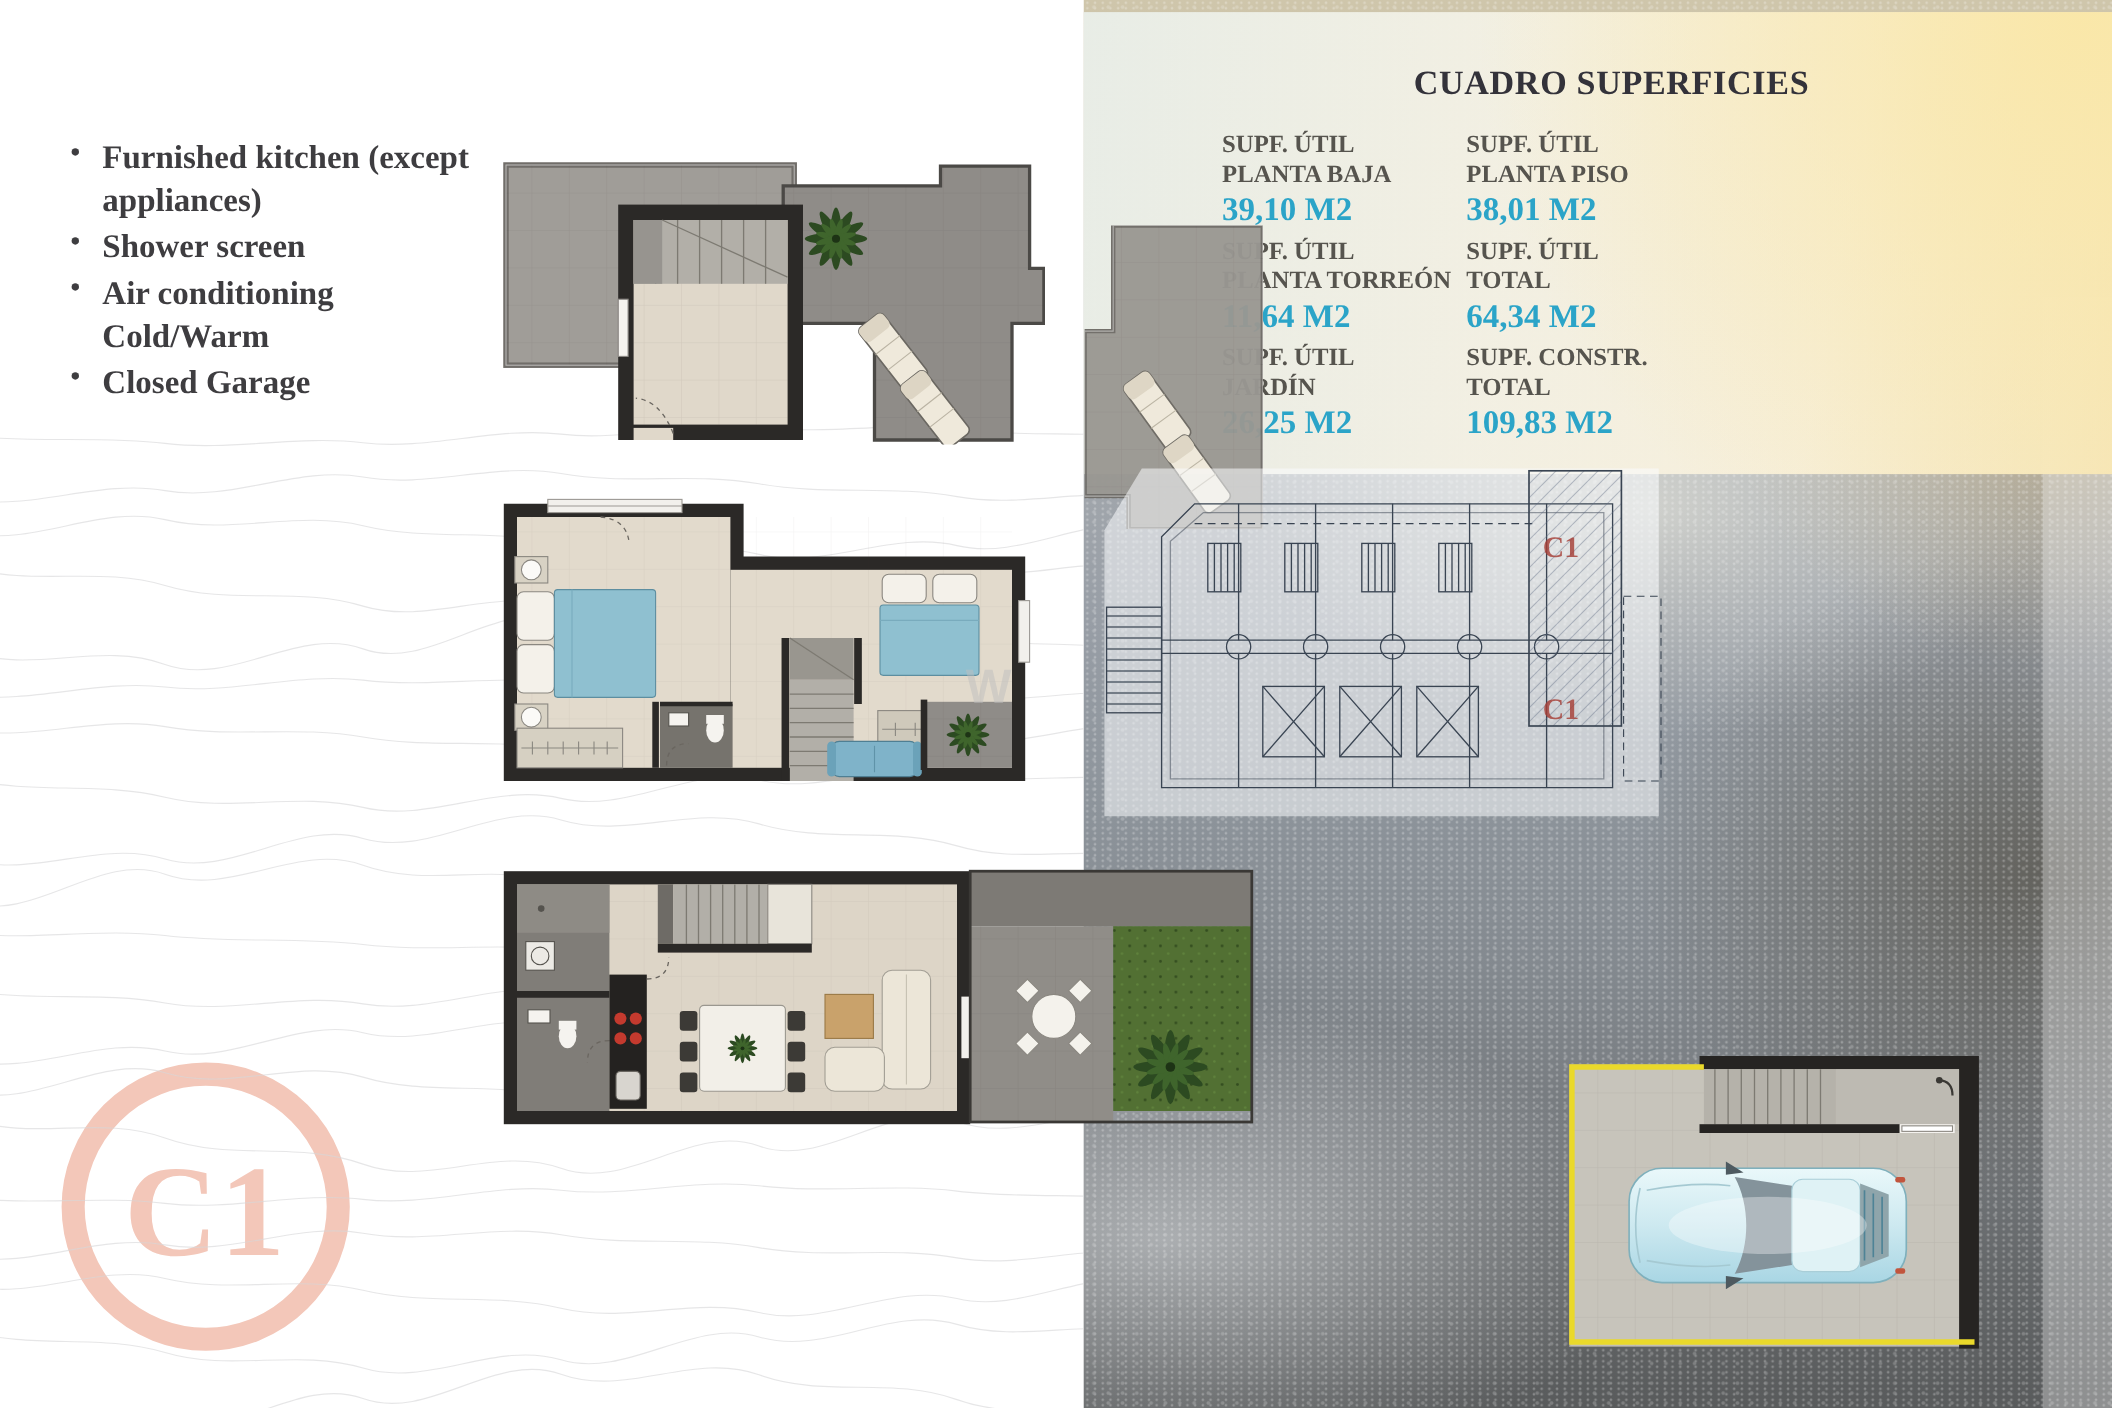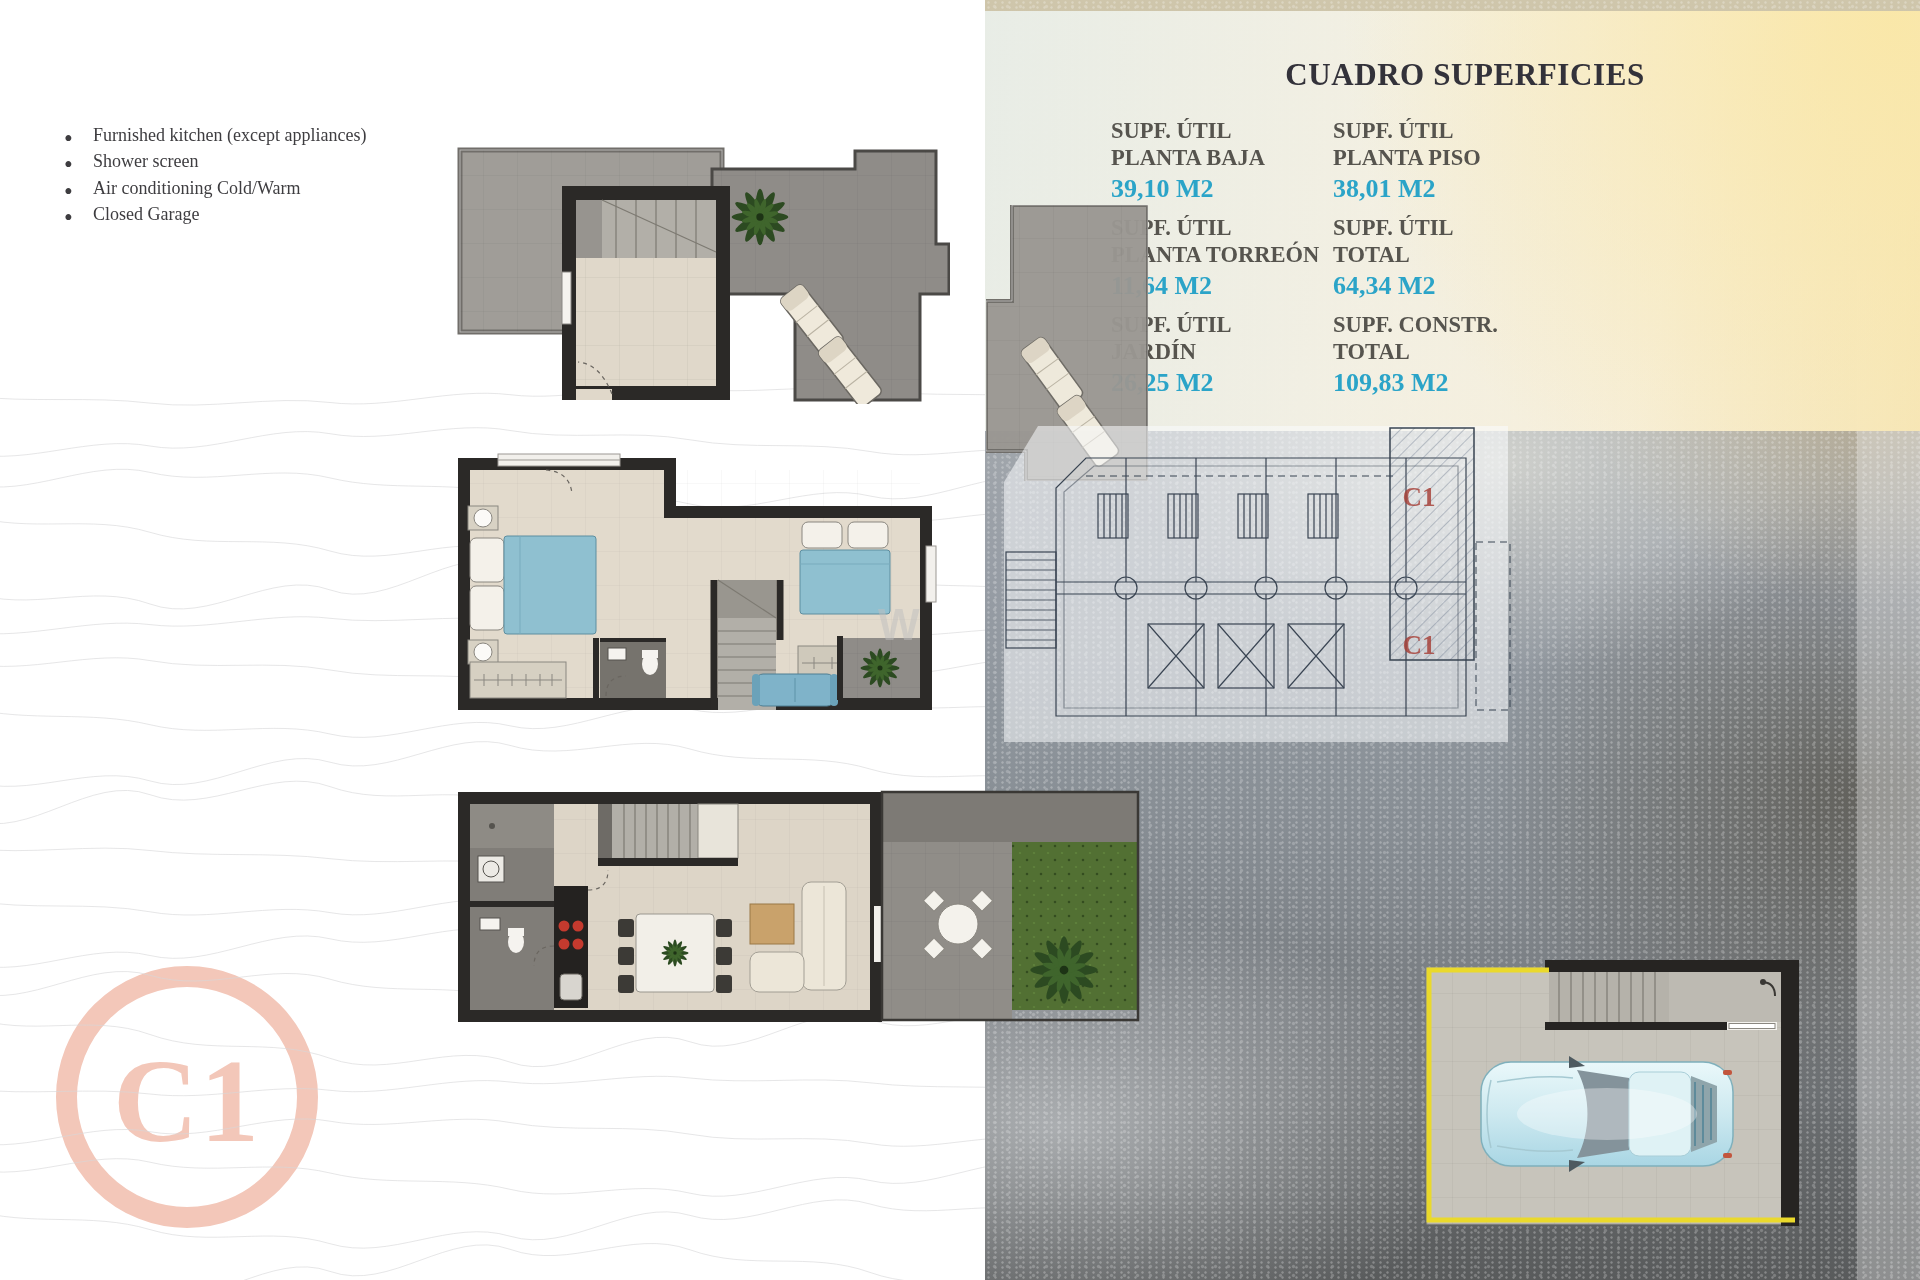--- a/index.html
+++ b/index.html
@@ -7,21 +7,21 @@
         font-family:"Liberation Serif","DejaVu Serif",serif;}
 
   
   #waves{position:absolute;left:0;top:0;width:985px;height:1280px;z-index:2;pointer-events:none;}
   #waves path{fill:none;stroke:#d7d7d9;stroke-width:1;opacity:.62;}
 
   
   .extras{position:absolute;left:57px;top:124px;width:405px;z-index:3;color:#3e3d40;}
   .extras h1{font-size:30px;line-height:1.32;font-weight:bold;margin:0 0 16px 0;letter-spacing:.2px;}
   .extras ul{list-style:none;margin:0;padding:0;}
-  .extras li{position:relative;font-size:18px;line-height:1.3;font-weight:normal;padding-left:36px;margin-bottom:3px;}
+  .extras li{position:relative;font-size:30px;line-height:1.3;font-weight:bold;padding-left:36px;margin-bottom:3px;}
   .extras li::before{content:"•";position:absolute;left:7px;top:-1px;font-size:25px;}
 
   
   .photo-panel{position:absolute;left:985px;top:0;width:935px;height:1280px;z-index:1;overflow:hidden;}
   .photo-bg{position:absolute;inset:0;
     background:
       radial-gradient(ellipse 520px 300px at 55% 36%, rgba(255,252,238,.50), transparent 70%),
       radial-gradient(ellipse 430px 390px at 94% 26%, rgba(214,182,118,.55), transparent 70%),
       radial-gradient(ellipse 520px 430px at 93% 62%, rgba(62,54,38,.50), transparent 70%),
       radial-gradient(ellipse 620px 310px at 8% 88%, rgba(226,229,232,.55), transparent 70%),
@@ -36,21 +36,21 @@
   
   .surf-overlay{position:absolute;left:0;top:0;width:935px;height:420px;
     background:
       radial-gradient(circle at 97% 2%, rgba(250,231,166,.9), rgba(250,231,166,0) 55%),
       linear-gradient(100deg, rgba(233,238,232,.97) 0%, rgba(244,241,228,.97) 42%, rgba(248,240,219,.97) 72%, rgba(247,231,186,.97) 100%); margin-top: 11px;}
   .surf-title{position:absolute;left:100px;top:46px;width:760px;text-align:center;
     font-size:31px;font-weight:bold;color:#33323a;letter-spacing:.6px;}
   .surf-grid{position:absolute;left:126px;top:106px;display:grid;
     grid-template-columns:222px 222px;grid-auto-rows:97px;font-weight:bold;}
   .surf-cell .lbl{font-size:22.5px;line-height:1.2;color:#56544e;}
-  .surf-cell .val{font-size:26px;line-height:1.2;color:#2ba4c8;margin-top:2px;}
+  .surf-cell .val{font-size:30px;line-height:1.2;color:#2ba4c8;margin-top:2px;}
 
   
   svg.plan{position:absolute;z-index:3;}
   svg.inpanel{position:absolute;}
 
   
   .unit-logo{position:absolute;left:56px;top:966px;width:262px;height:262px;border:21px solid #f3c7b9;
     border-radius:50%;z-index:1;display:flex;align-items:center;justify-content:center;box-sizing:border-box;}
   .unit-logo span{font-size:118px;font-weight:bold;color:#f3c7b9;line-height:1;padding-top:10px;letter-spacing:2px;}
 

